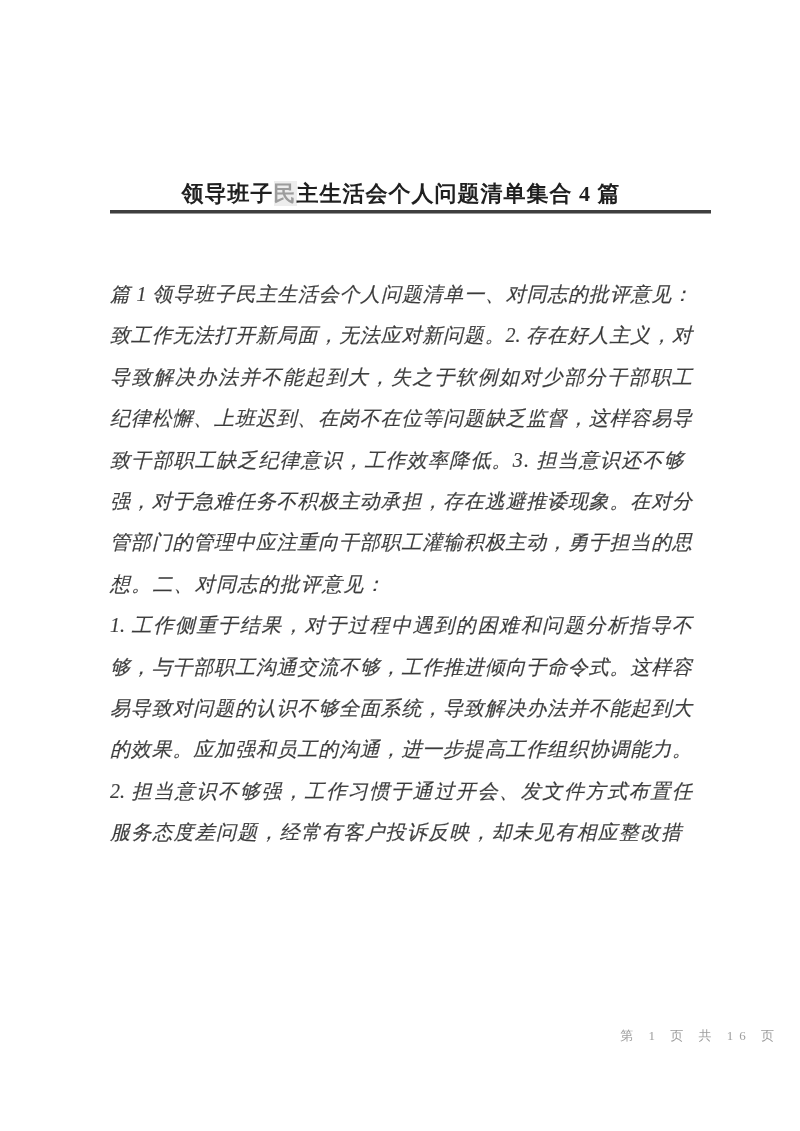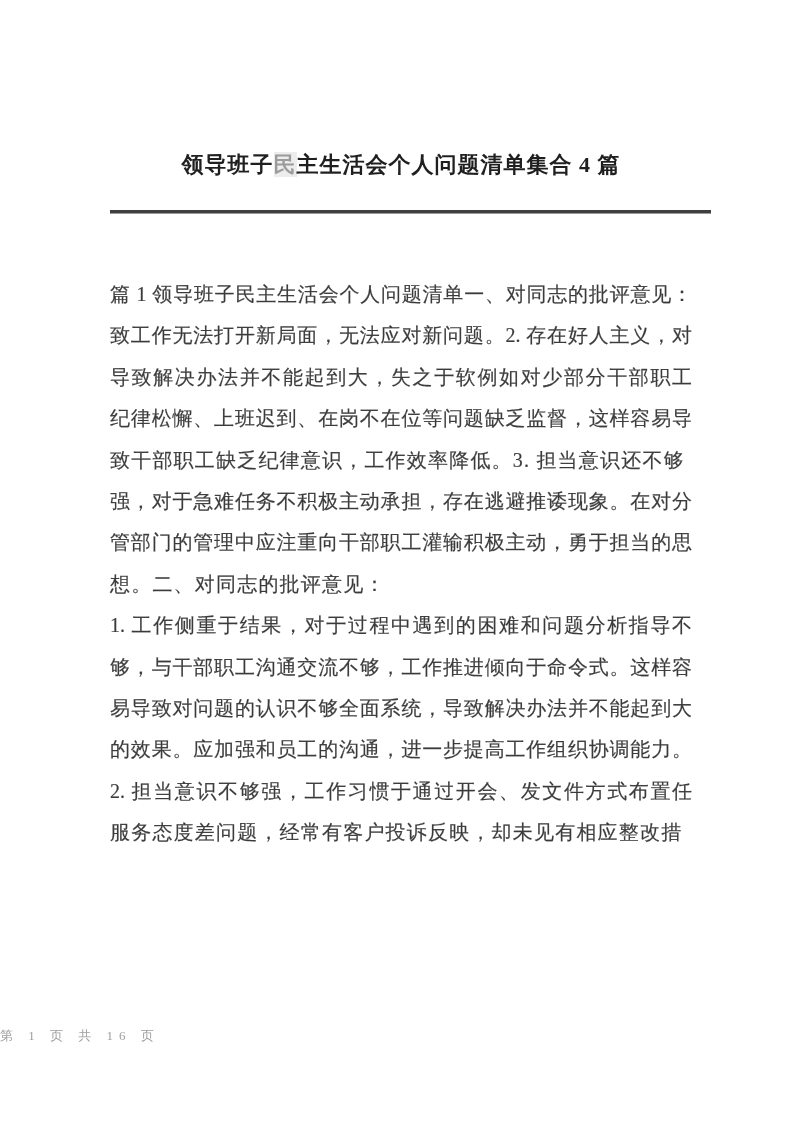--- a/index.html
+++ b/index.html
@@ -11,21 +11,21 @@
     position: relative;
     width: 800px;
     height: 1131px;
     background: #ffffff;
     overflow: hidden;
     font-family: "Liberation Serif", "DejaVu Serif", serif;
   }
   .title-wrap {
     position: absolute;
     left: 110px;
-    top: 148px;
+    top: 177px;
     width: 582px;
     text-align: center;
     font-size: 22px;
     font-weight: bold;
     color: #1f1f1f;
     letter-spacing: 1px;
     line-height: 34px;
     white-space: nowrap;
   }
   .title-highlight {
@@ -40,40 +40,41 @@
     height: 4px;
     background: linear-gradient(#3f3f3f 0 70%, #9a9a9a 70% 100%);
   }
   .body-text {
     position: absolute;
     left: 110px;
     top: 274px;
     width: 582px;
     color: #3a3a3a;
     font-size: 20px;
+    font-style: italic;
   }
   .line {
     height: 41.4px;
     line-height: 41.4px;
     white-space: nowrap;
     text-align: justify;
     text-align-last: justify;
     -webkit-text-stroke: 0.2px #5a5a5a;
   }
   .line-left {
     text-align: right;
     text-align-last: left;
     letter-spacing: 1.2px;
   }
   .footer {
     position: absolute;
     left: 0;
     top: 1027px;
     width: 780px;
-    text-align: left;
+    text-align: right;
     font-size: 13px;
     color: #9e9e9e;
     letter-spacing: 6px;
   }
 </style>
 </head>
 <body>
 
 <div class="page">
 

